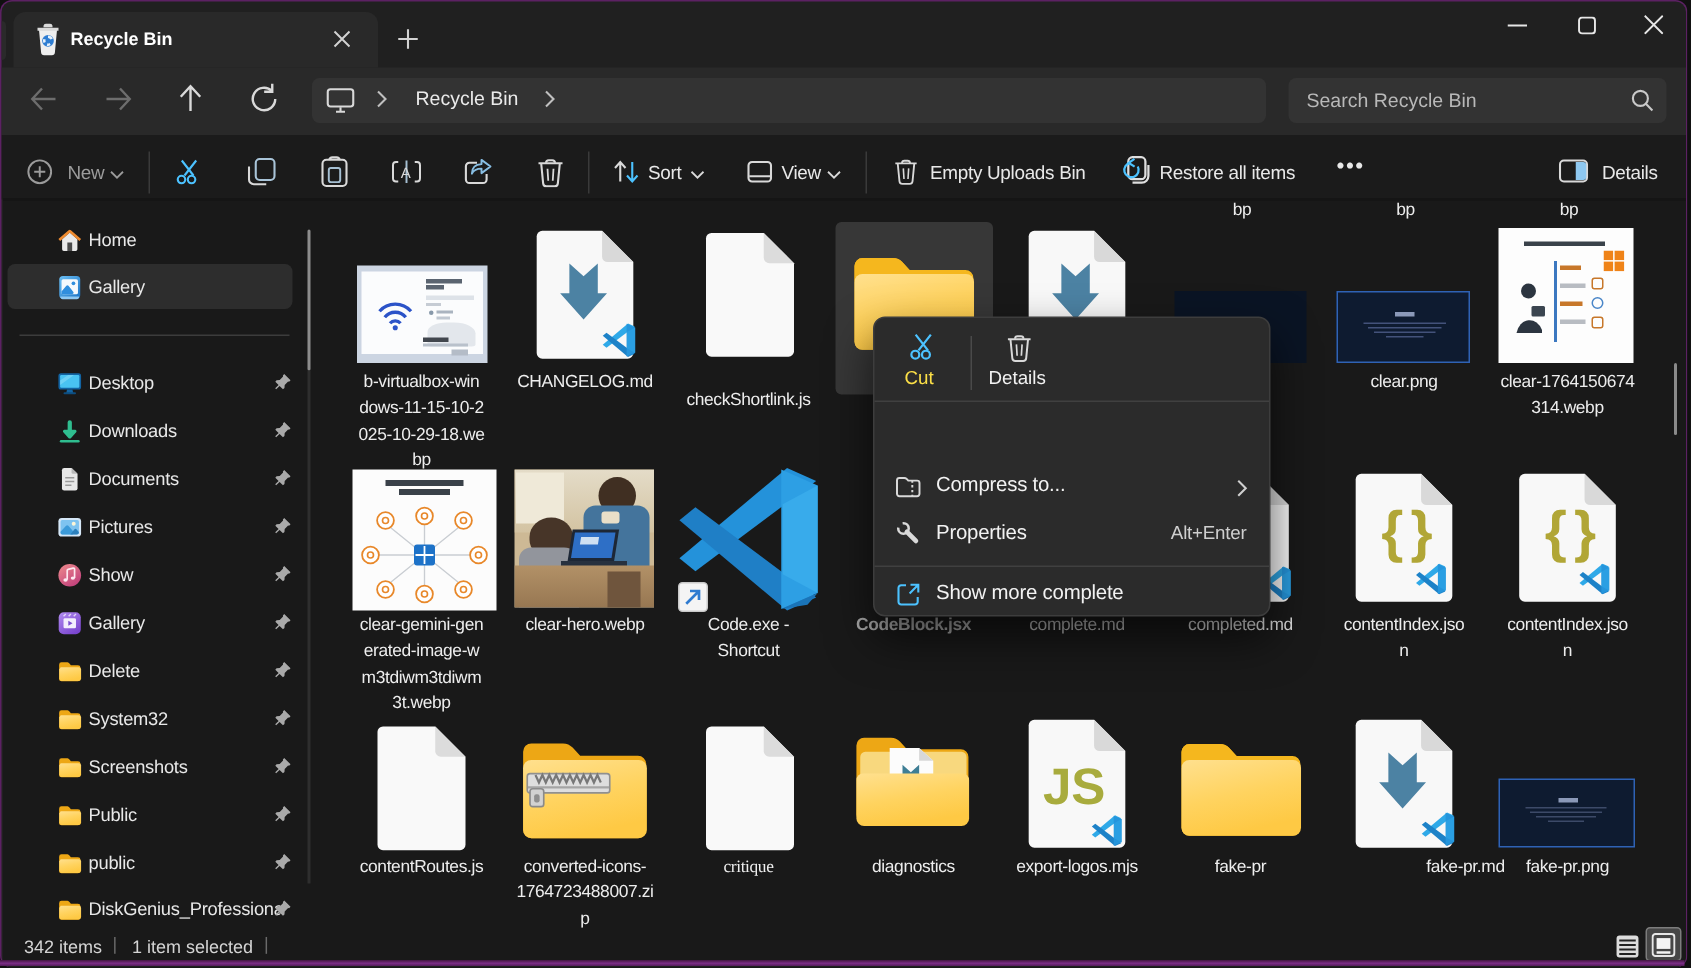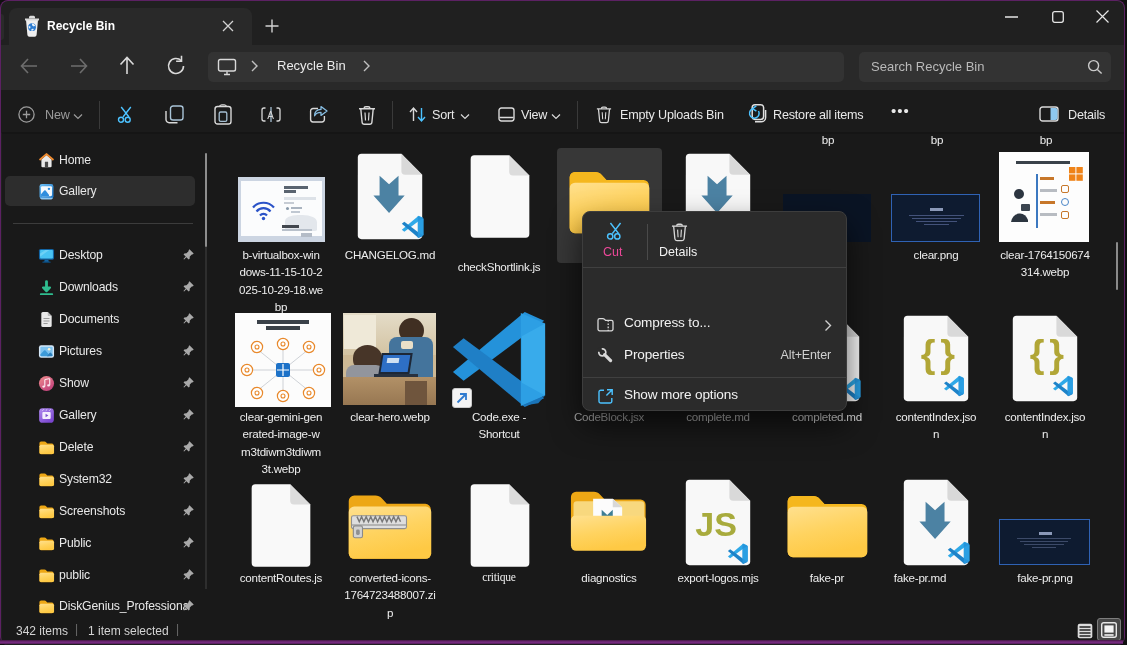--- a/index.html
+++ b/index.html
@@ -559,21 +559,21 @@
   </svg>
   <svg class="abs" style="left:900px;top:313px" width="72" height="91">
     <use href="#jsonf"></use>
   </svg>
   <svg class="abs" style="left:1009px;top:313px" width="72" height="91">
     <use href="#jsonf"></use>
   </svg>
   <span class="lbl" style="left:223px;top:408px;">clear-gemini-gen<br>erated-image-w<br>m3tdiwm3tdiwm<br>3t.webp</span>
   <span class="lbl" style="left:332px;top:408px;">clear-hero.webp</span>
   <span class="lbl" style="left:441px;top:408px;">Code.exe -<br>Shortcut</span>
-  <span class="lbl" style="left:551px;top:408px;color:#a8a8a8;">CodeBlock.jsx</span>
+  <span class="lbl" style="left:551px;top:408px;color:#a8a8a8;font-weight:bold;">CodeBlock.jsx</span>
   <span class="lbl" style="left:660px;top:408px;color:#b8b8b8;">complete.md</span>
   <span class="lbl" style="left:769px;top:408px;color:#dadada;">completed.md</span>
   <span class="lbl" style="left:878px;top:408px;">contentIndex.jso<br>n</span>
   <span class="lbl" style="left:987px;top:408px;">contentIndex.jso<br>n</span>
 
   <svg class="abs" style="left:248px;top:481px" width="66" height="89">
     <use href="#page"></use>
   </svg>
   <svg class="abs" style="left:346px;top:483px" width="88" height="82">
     <use href="#zipf"></use>
@@ -599,21 +599,21 @@
     <div class="abs" style="left:20px;top:21px;width:48px;height:1px;background:#3c4a68;"></div>
     <div class="abs" style="left:24px;top:24px;width:40px;height:1px;background:#3c4a68;"></div>
     <div class="abs" style="left:32px;top:27px;width:24px;height:1px;background:#3c4a68;"></div>
   </div>
   <span class="lbl" style="left:223px;top:569px;">contentRoutes.js</span>
   <span class="lbl" style="left:332px;top:569px;">converted-icons-<br>1764723488007.zi<br>p</span>
   <span class="lbl" style="left:441px;top:569px;font-family:Liberation Serif, serif;">critique</span>
   <span class="lbl" style="left:551px;top:569px;">diagnostics</span>
   <span class="lbl" style="left:660px;top:569px;">export-logos.mjs</span>
   <span class="lbl" style="left:769px;top:569px;">fake-pr</span>
-  <span class="lbl" style="left:862px;top:569px;text-align:center;">fake-pr.md</span>
+  <span class="lbl" style="left:919px;top:569px;text-align:center;">fake-pr.md</span>
   <span class="lbl" style="left:987px;top:569px;">fake-pr.png</span>
 
   <div class="abs" style="left:1116px;top:242px;width:2px;height:48px;background:#8a8a8a;border-radius:1px;"></div>
 
   <svg class="abs" style="left:1077px;top:623px;z-index:9" width="16" height="16" viewBox="0 0 16 16">
     <rect x="0.7" y="0.7" width="14.6" height="14.6" rx="2" fill="#dcdcdc"></rect>
     <path d="M2.5,4 h11 M2.5,7 h11 M2.5,10 h11 M2.5,13 h11" stroke="#222" stroke-width="1.3"></path>
   </svg>
   <div class="abs" style="left:1097px;top:618px;width:24px;height:23px;background:#464646;border:1px solid #7d7d7d;border-radius:3px;z-index:9;"></div>
   <svg class="abs" style="left:1101px;top:622px;z-index:9" width="16" height="16" viewBox="0 0 16 16">
@@ -621,21 +621,21 @@
     <rect x="3.4" y="3.4" width="9.2" height="7.2" fill="#f4f4f4"></rect>
     <path d="M3.4,13 h9.2" stroke="#f4f4f4" stroke-width="1.6"></path>
   </svg>
 
   <div id="menu">
     <svg class="abs" style="left:23px;top:10px" width="19" height="19" viewBox="0 0 18 18">
       <path d="M4.2,1 L12,11 M13.8,1 L6,11" stroke="#4cc2ff" stroke-width="1.4" fill="none"></path>
       <circle cx="4" cy="13.7" r="2.5" fill="none" stroke="#4cc2ff" stroke-width="1.4"></circle>
       <circle cx="10.7" cy="13.7" r="2.5" fill="none" stroke="#4cc2ff" stroke-width="1.4"></circle>
     </svg>
-    <span class="abs" style="left:20px;top:33px;font-size:12.5px;color:#ec4899;">Cut</span>
+    <span class="abs" style="left:20px;top:33px;font-size:12.5px;color:#fde047;">Cut</span>
     <svg class="abs" style="left:88px;top:9px" width="17" height="21" viewBox="0 0 18 21">
       <path d="M2.8,5 l1.3,13.2 a2.2,2.2 0 0 0 2.2,2 h5.4 a2.2,2.2 0 0 0 2.2,-2 L15.2,5" fill="none" stroke="#d9d9d9" stroke-width="1.4"></path>
       <path d="M1,4.8 H17" stroke="#d9d9d9" stroke-width="1.4"></path>
       <path d="M6,4.5 a1.8,1.8 0 0 1 1.8,-1.7 h2.4 a1.8,1.8 0 0 1 1.8,1.7" fill="none" stroke="#d9d9d9" stroke-width="1.4"></path>
       <path d="M7,8.5 l0.5,8 M11,8.5 l-0.5,8" stroke="#d9d9d9" stroke-width="1.2"></path>
     </svg>
     <span class="abs" style="left:76px;top:33px;font-size:12.5px;color:#f2f2f2;">Details</span>
     <div class="abs" style="left:64px;top:12px;width:1px;height:36px;background:#4a4a4a;"></div>
     <div class="abs" style="left:0px;top:55px;width:263px;height:1px;background:#404040;"></div>
     <div class="mi" style="top:98px;">
@@ -656,21 +656,21 @@
       </svg>
       <span class="txt">Properties</span>
       <span class="ric">Alt+Enter</span>
     </div>
     <div class="abs" style="left:0px;top:165px;width:263px;height:1px;background:#404040;"></div>
     <div class="mi" style="top:170px;">
       <svg class="micon" viewBox="0 0 17 17">
         <path d="M7,2.2 H3.8 A1.8,1.8 0 0 0 2,4 v9.2 A1.8,1.8 0 0 0 3.8,15 H13 a1.8,1.8 0 0 0 1.8,-1.8 V10" fill="none" stroke="#4cc2ff" stroke-width="1.4"></path>
         <path d="M10,1.8 h5.2 V7 M15,2 L9.4,7.6" fill="none" stroke="#4cc2ff" stroke-width="1.4"></path>
       </svg>
-      <span class="txt">Show more options</span>
+      <span class="txt">Show more complete</span>
     </div>
   </div>
   <div class="abs" style="left:0;top:640px;width:1123px;height:4px;background:linear-gradient(180deg,#41163f,#7b2d86 55%,#531d58);z-index:20;"></div>
   <div id="statusbar" class="abs" style="left:1px;top:620px;width:1124px;height:23px;font-size:12px;color:#d4d4d4;">
     <span style="position:absolute;left:15px;top:4px;">342 items</span>
     <span style="position:absolute;left:74px;top:2px;color:#6a6a6a;">|</span>
     <span style="position:absolute;left:87px;top:4px;">1 item selected</span>
     <span style="position:absolute;left:175px;top:2px;color:#6a6a6a;">|</span>
   </div>
 

